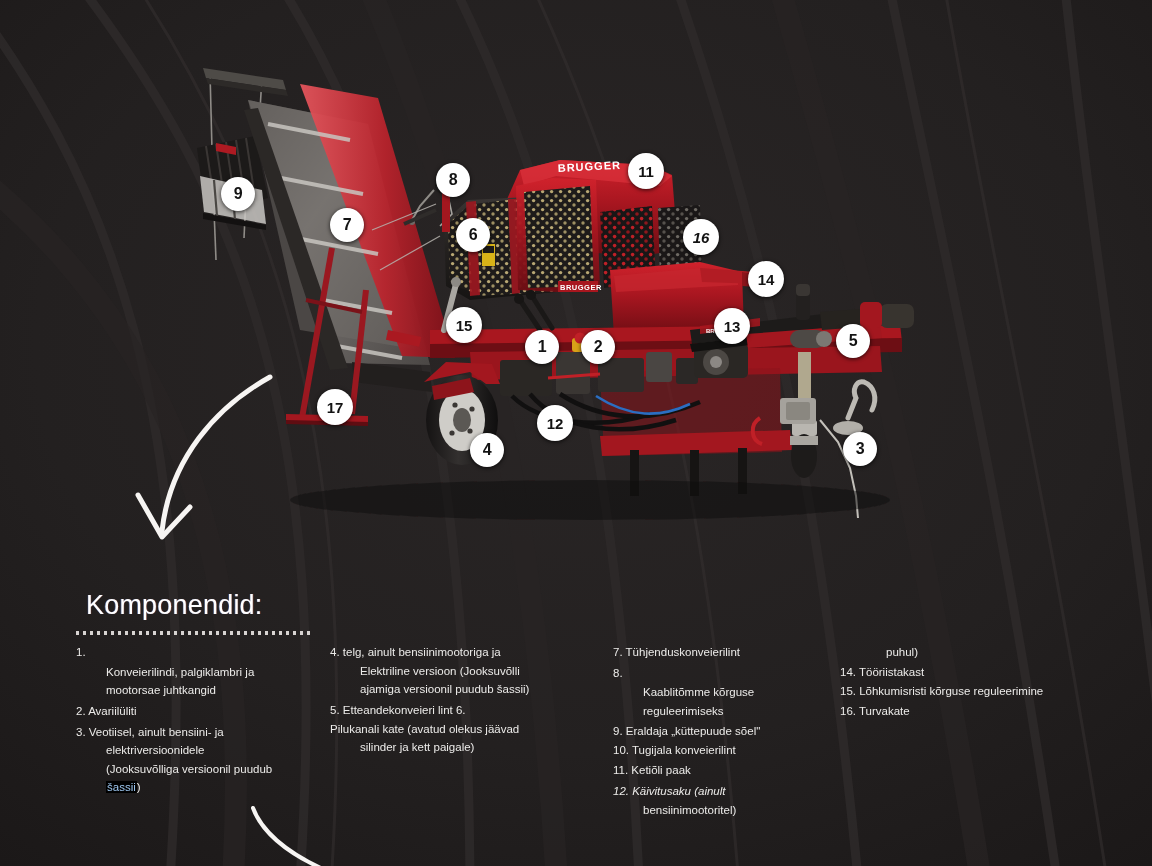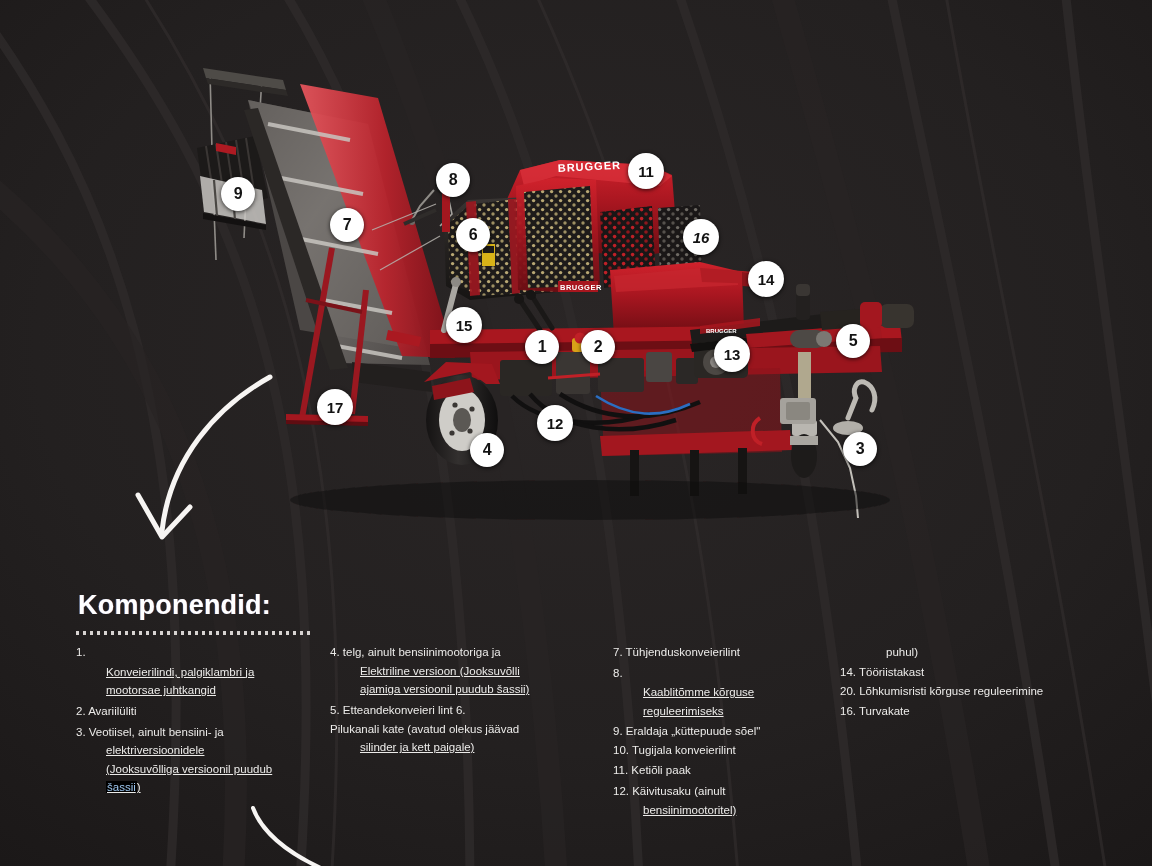--- a/index.html
+++ b/index.html
@@ -36,40 +36,40 @@
   .badge.wide{width:36px;height:36px;font-size:15px;}
 
   
   .arrow-wrap{position:absolute;left:120px;top:355px;width:230px;height:230px;z-index:5;pointer-events:none;}
   .arrow-wrap svg{display:block;}
   .arc2{position:absolute;left:175px;top:800px;width:200px;height:70px;z-index:5;pointer-events:none;}
 
   
   .content{position:absolute;left:0;top:575px;width:1152px;height:291px;z-index:7;}
   .title{
-    position:absolute;left:78px;top:15px;
-    font-size:27px;font-weight:bold;color:#ffffff;
+    position:absolute;left:86px;top:15px;
+    font-size:27px;font-weight:normal;color:#ffffff;
     letter-spacing:.2px;
     text-shadow:-0.6px 0 rgba(100,150,255,.45), 0.6px 0 rgba(255,120,80,.35);
   }
   .dots{
     position:absolute;left:76px;top:56px;width:235px;height:4px;
     background-image:repeating-linear-gradient(to right,#d8d4d2 0 3px,transparent 3px 7px);
   }
   .cols{position:absolute;left:0;top:68px;width:1152px;}
   .col{position:absolute;top:0;color:#ecebe9;font-size:11.5px;line-height:1.62;}
   .col-1{left:76px;width:235px;}
   .col-2{left:330px;width:240px;}
   .col-3{left:613px;width:245px;}
   .col-4{left:840px;width:265px;}
 
   .item{margin:0 0 2px 0;display:block;}
   .item.gap{margin-top:0;}
   .numonly{display:block;margin-bottom:1px;}
-  .indented{display:block;padding-left:30px;text-decoration:underline;}
+  .indented{display:block;padding-left:30px;}
   .indented-lg{display:block;padding-left:46px;}
   .link-sel{background:#000000;color:#9ec7f0;padding:0 1px;}
   .tight{line-height:1.55;}
 </style>
 </head>
 <body>
 
 <div id="page">
 
   <div class="bg-swirls">
@@ -393,21 +393,21 @@
     <div class="badge" style="left:843px;top:432px;">3</div>
     <div class="badge" style="left:470px;top:433px;">4</div>
     <div class="badge" style="left:836px;top:324px;">5</div>
     <div class="badge" style="left:456px;top:218px;">6</div>
     <div class="badge" style="left:330px;top:208px;">7</div>
     <div class="badge" style="left:436px;top:163px;">8</div>
     <div class="badge" style="left:221px;top:177px;">9</div>
     <div class="badge wide" style="left:317px;top:389px;">17</div>
     <div class="badge wide" style="left:628px;top:153px;">11</div>
     <div class="badge wide" style="left:537px;top:405px;">12</div>
-    <div class="badge wide" style="left:714px;top:336px;text-align:right;">13</div>
+    <div class="badge wide" style="left:714px;top:308px;text-align:right;">13</div>
     <div class="badge wide" style="left:748px;top:261px;">14</div>
     <div class="badge wide" style="left:446px;top:307px;">15</div>
     <div class="badge wide" style="left:683px;top:219px;font-style:italic;">16</div>
   </div>
 
   <div class="arrow-wrap">
     <svg width="230" height="230" viewBox="0 0 230 230" xmlns="http://www.w3.org/2000/svg">
       <path d="M150,22 C96,52 50,104 42,176" stroke="#f7f5f3" stroke-width="5" fill="none" stroke-linecap="round"></path>
       <path d="M18,140 L42,182 L70,152" stroke="#f7f5f3" stroke-width="5" fill="none" stroke-linecap="round" stroke-linejoin="round"></path>
     </svg>
@@ -458,30 +458,30 @@
         <div class="item">7. Tühjenduskonveierilint</div>
         <div class="item">
           <span class="numonly">8.</span>
           <span class="indented">Kaablitõmme kõrguse</span>
           <span class="indented">reguleerimiseks</span>
         </div>
         <div class="item tight">9. Eraldaja „küttepuude sõel"</div>
         <div class="item tight">10. Tugijala konveierilint</div>
         <div class="item tight">11. Ketiõli paak</div>
         <div class="item">
-          <span style="display:block;">12. Käivitusaku (ainult</span>
+          <span style="display:block;font-style:italic;">12. Käivitusaku (ainult</span>
           <span class="indented">bensiinimootoritel)</span>
         </div>
       </div>
 
       <div class="col col-4">
         <div class="item">
           <span class="indented-lg">puhul)</span>
         </div>
         <div class="item tight">14. Tööriistakast</div>
-        <div class="item tight">20. Lõhkumisristi kõrguse reguleerimine</div>
+        <div class="item tight">15. Lõhkumisristi kõrguse reguleerimine</div>
         <div class="item tight">16. Turvakate</div>
       </div>
 
     </div>
   </div>
 
 </div>
 
 </body></html>

